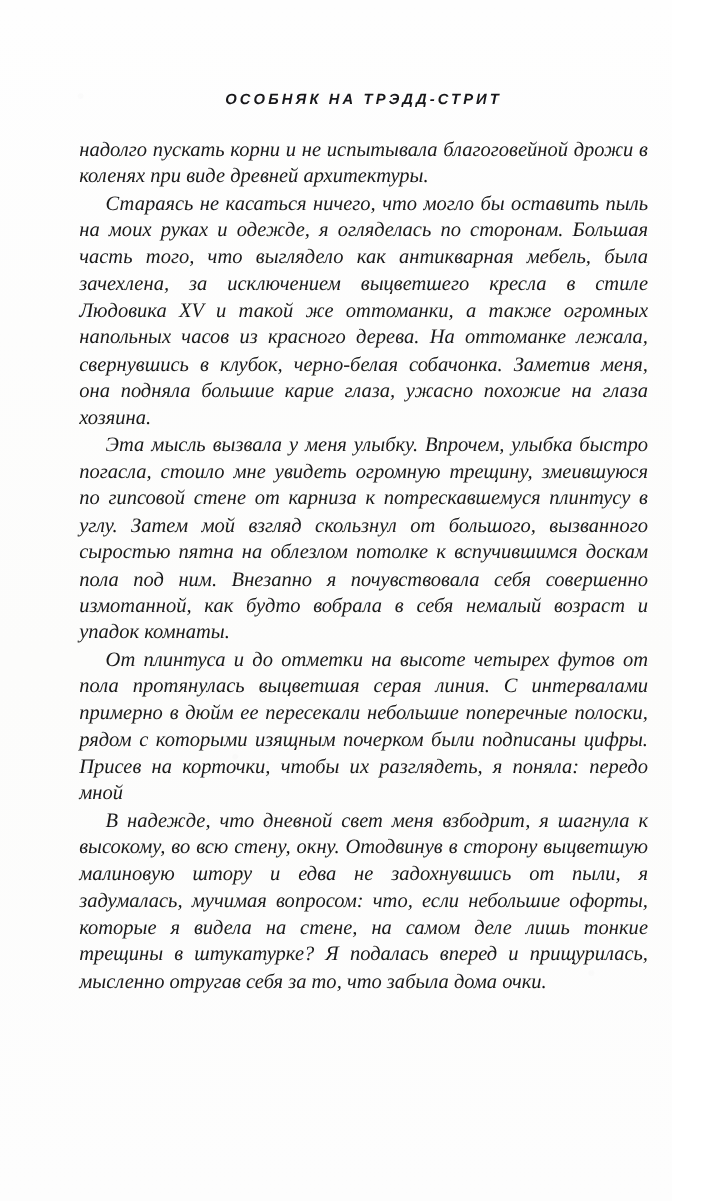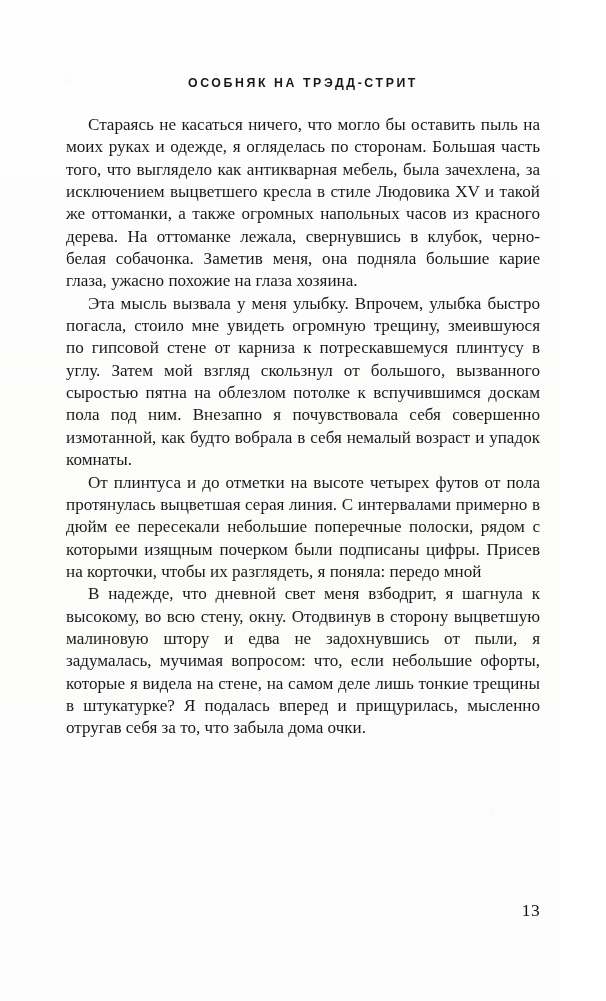--- a/index.html
+++ b/index.html
@@ -10,20 +10,21 @@
   }
   .page {
     position: relative;
     width: 560px;
     height: 1001px;
     margin: 0;
     background: #fdfdfc;
     overflow: hidden;
     font-family: "Liberation Serif", "DejaVu Serif", serif;
     color: #1b1b1b;
+    font-style: italic;
   }
   
   .page::before {
     content: "";
     position: absolute;
     inset: 0;
     background:
       radial-gradient(circle at 12% 8%, rgba(0,0,0,0.012) 0 2px, transparent 3px),
       radial-gradient(circle at 78% 22%, rgba(0,0,0,0.010) 0 2px, transparent 3px),
       radial-gradient(circle at 35% 63%, rgba(0,0,0,0.010) 0 2px, transparent 3px),
@@ -82,21 +83,21 @@
   }
 </style>
 </head>
 <body>
 
 <div class="page">
 
   <div class="running-head">ОСОБНЯК НА ТРЭДД-СТРИТ</div>
 
   <div class="body-text">
+    <p class="no-indent">надолго пускать корни и не испытывала благоговейной дрожи в коленях при виде древней архитектуры.</p>
     <p>Стараясь не касаться ничего, что могло бы оставить пыль на моих руках и одежде, я огляделась по сторонам. Большая часть того, что выглядело как антикварная мебель, была зачехлена, за исключением выцветшего кресла в стиле Людовика XV и такой же оттоманки, а также огромных напольных часов из красного дерева. На оттоманке лежала, свернувшись в клубок, черно-белая собачонка. Заметив меня, она подняла большие карие глаза, ужасно похожие на глаза хозяина.</p>
     <p>Эта мысль вызвала у меня улыбку. Впрочем, улыбка быстро погасла, стоило мне увидеть огромную трещину, змеившуюся по гипсовой стене от карниза к потрескавшемуся плинтусу в углу. Затем мой взгляд скользнул от большого, вызванного сыростью пятна на облезлом потолке к вспучившимся доскам пола под ним. Внезапно я почувствовала себя совершенно измотанной, как будто вобрала в себя немалый возраст и упадок комнаты.</p>
     <p>От плинтуса и до отметки на высоте четырех футов от пола протянулась выцветшая серая линия. С интервалами примерно в дюйм ее пересекали небольшие поперечные полоски, рядом с которыми изящным почерком были подписаны цифры. Присев на корточки, чтобы их разглядеть, я поняла: передо мной</p>
     <p>В надежде, что дневной свет меня взбодрит, я шагнула к высокому, во всю стену, окну. Отодвинув в сторону выцветшую малиновую штору и едва не задохнувшись от пыли, я задумалась, мучимая вопросом: что, если небольшие офорты, которые я видела на стене, на самом деле лишь тонкие трещины в штукатурке? Я подалась вперед и прищурилась, мысленно отругав себя за то, что забыла дома очки.</p>
   </div>
 
-  <div class="folio">13</div>
 
 </div>
 
 </body></html>

